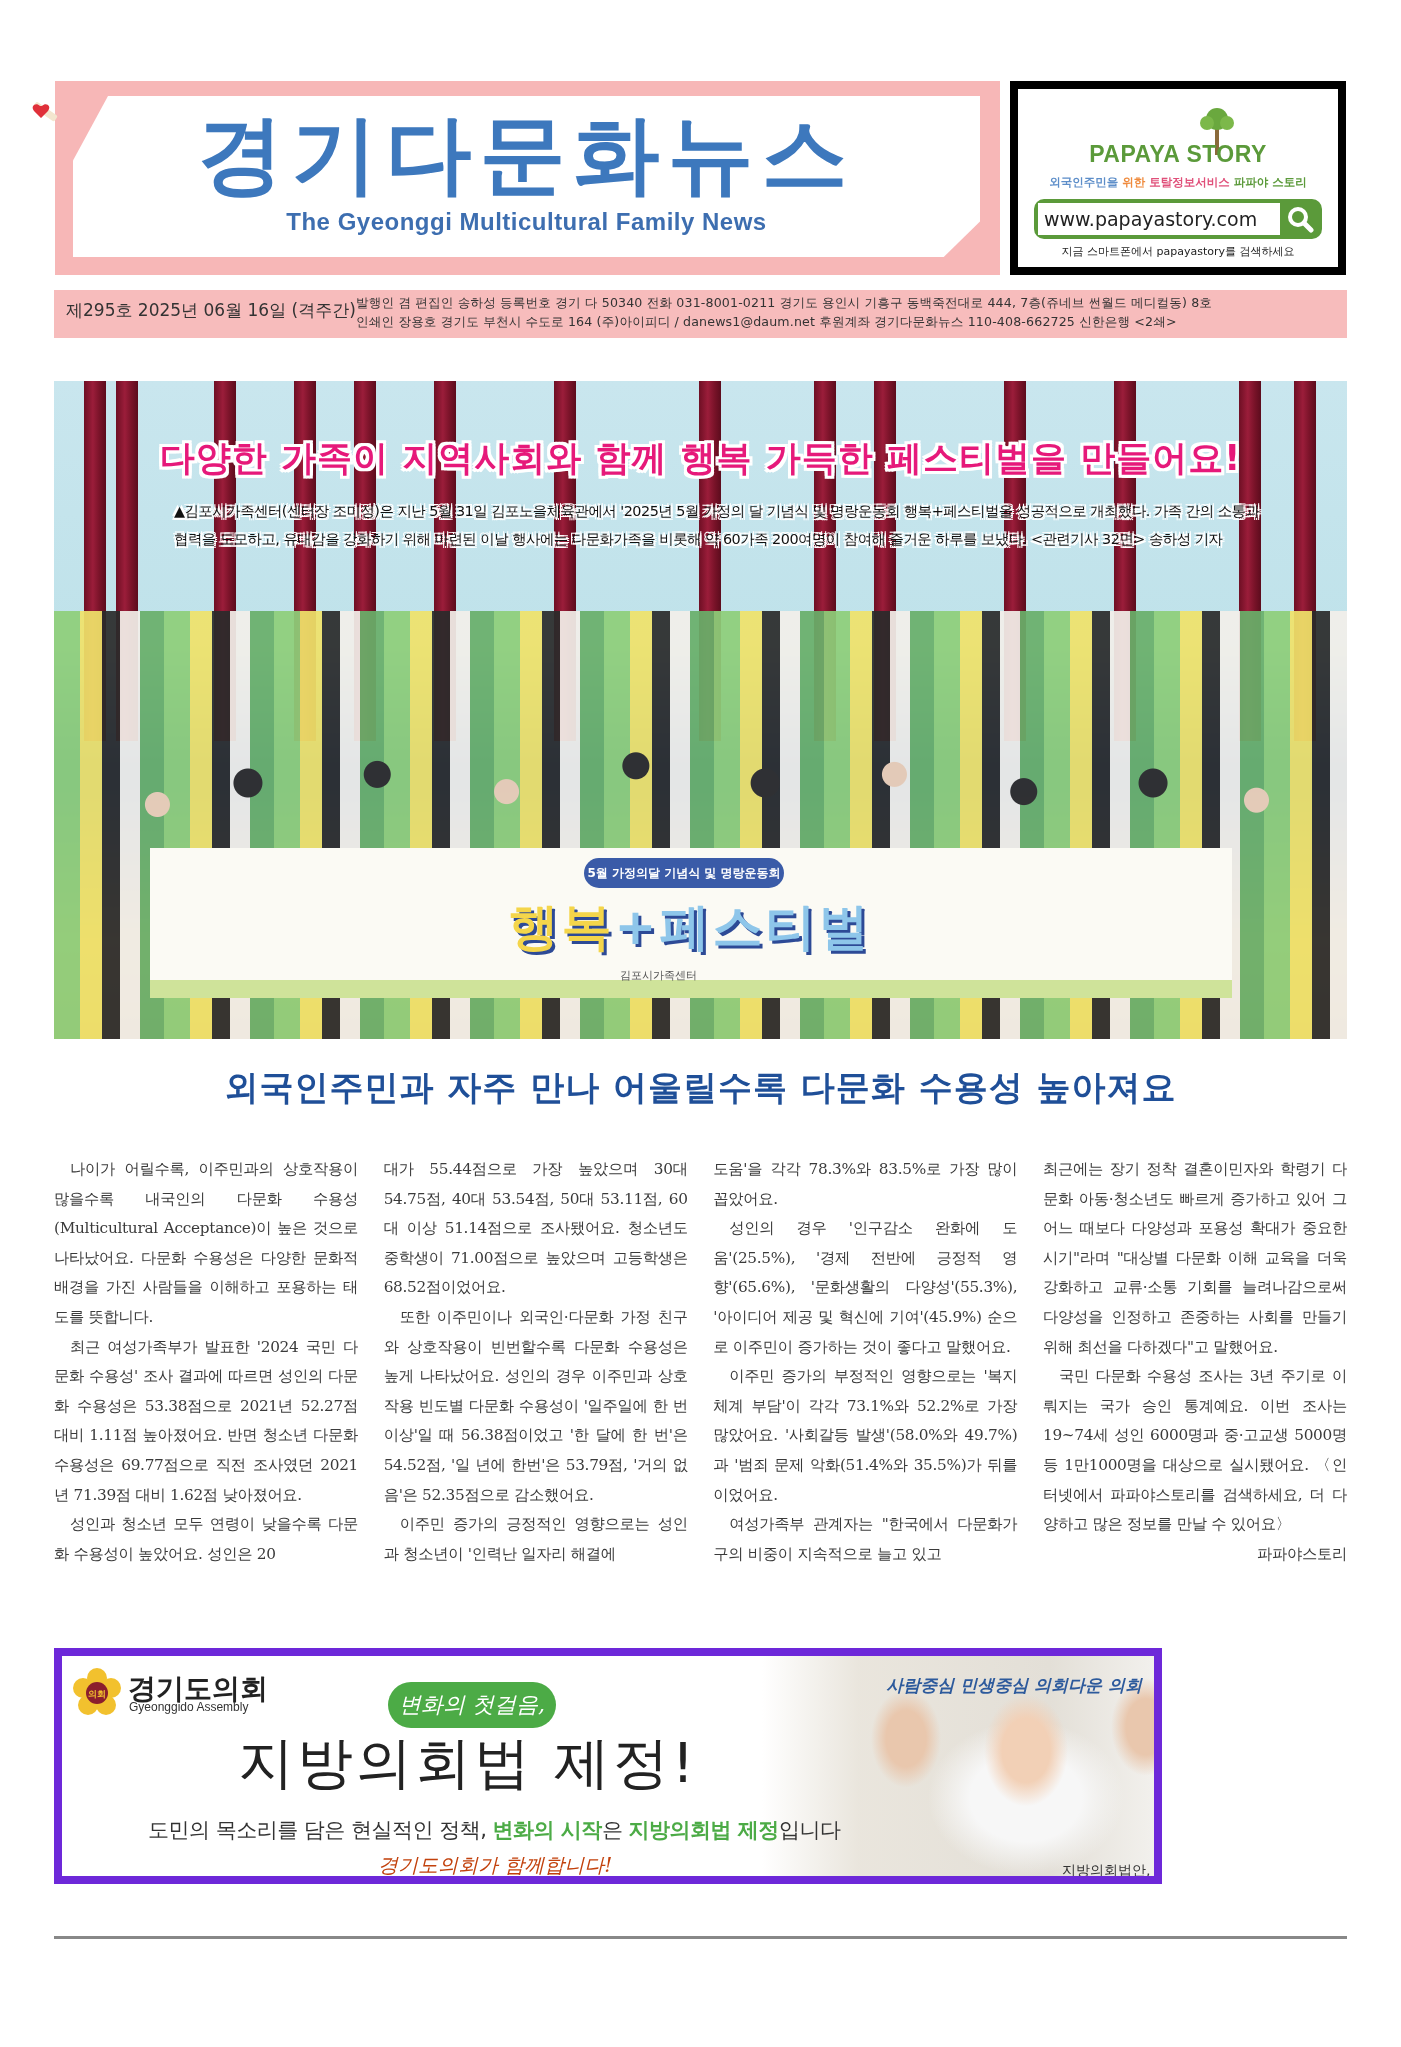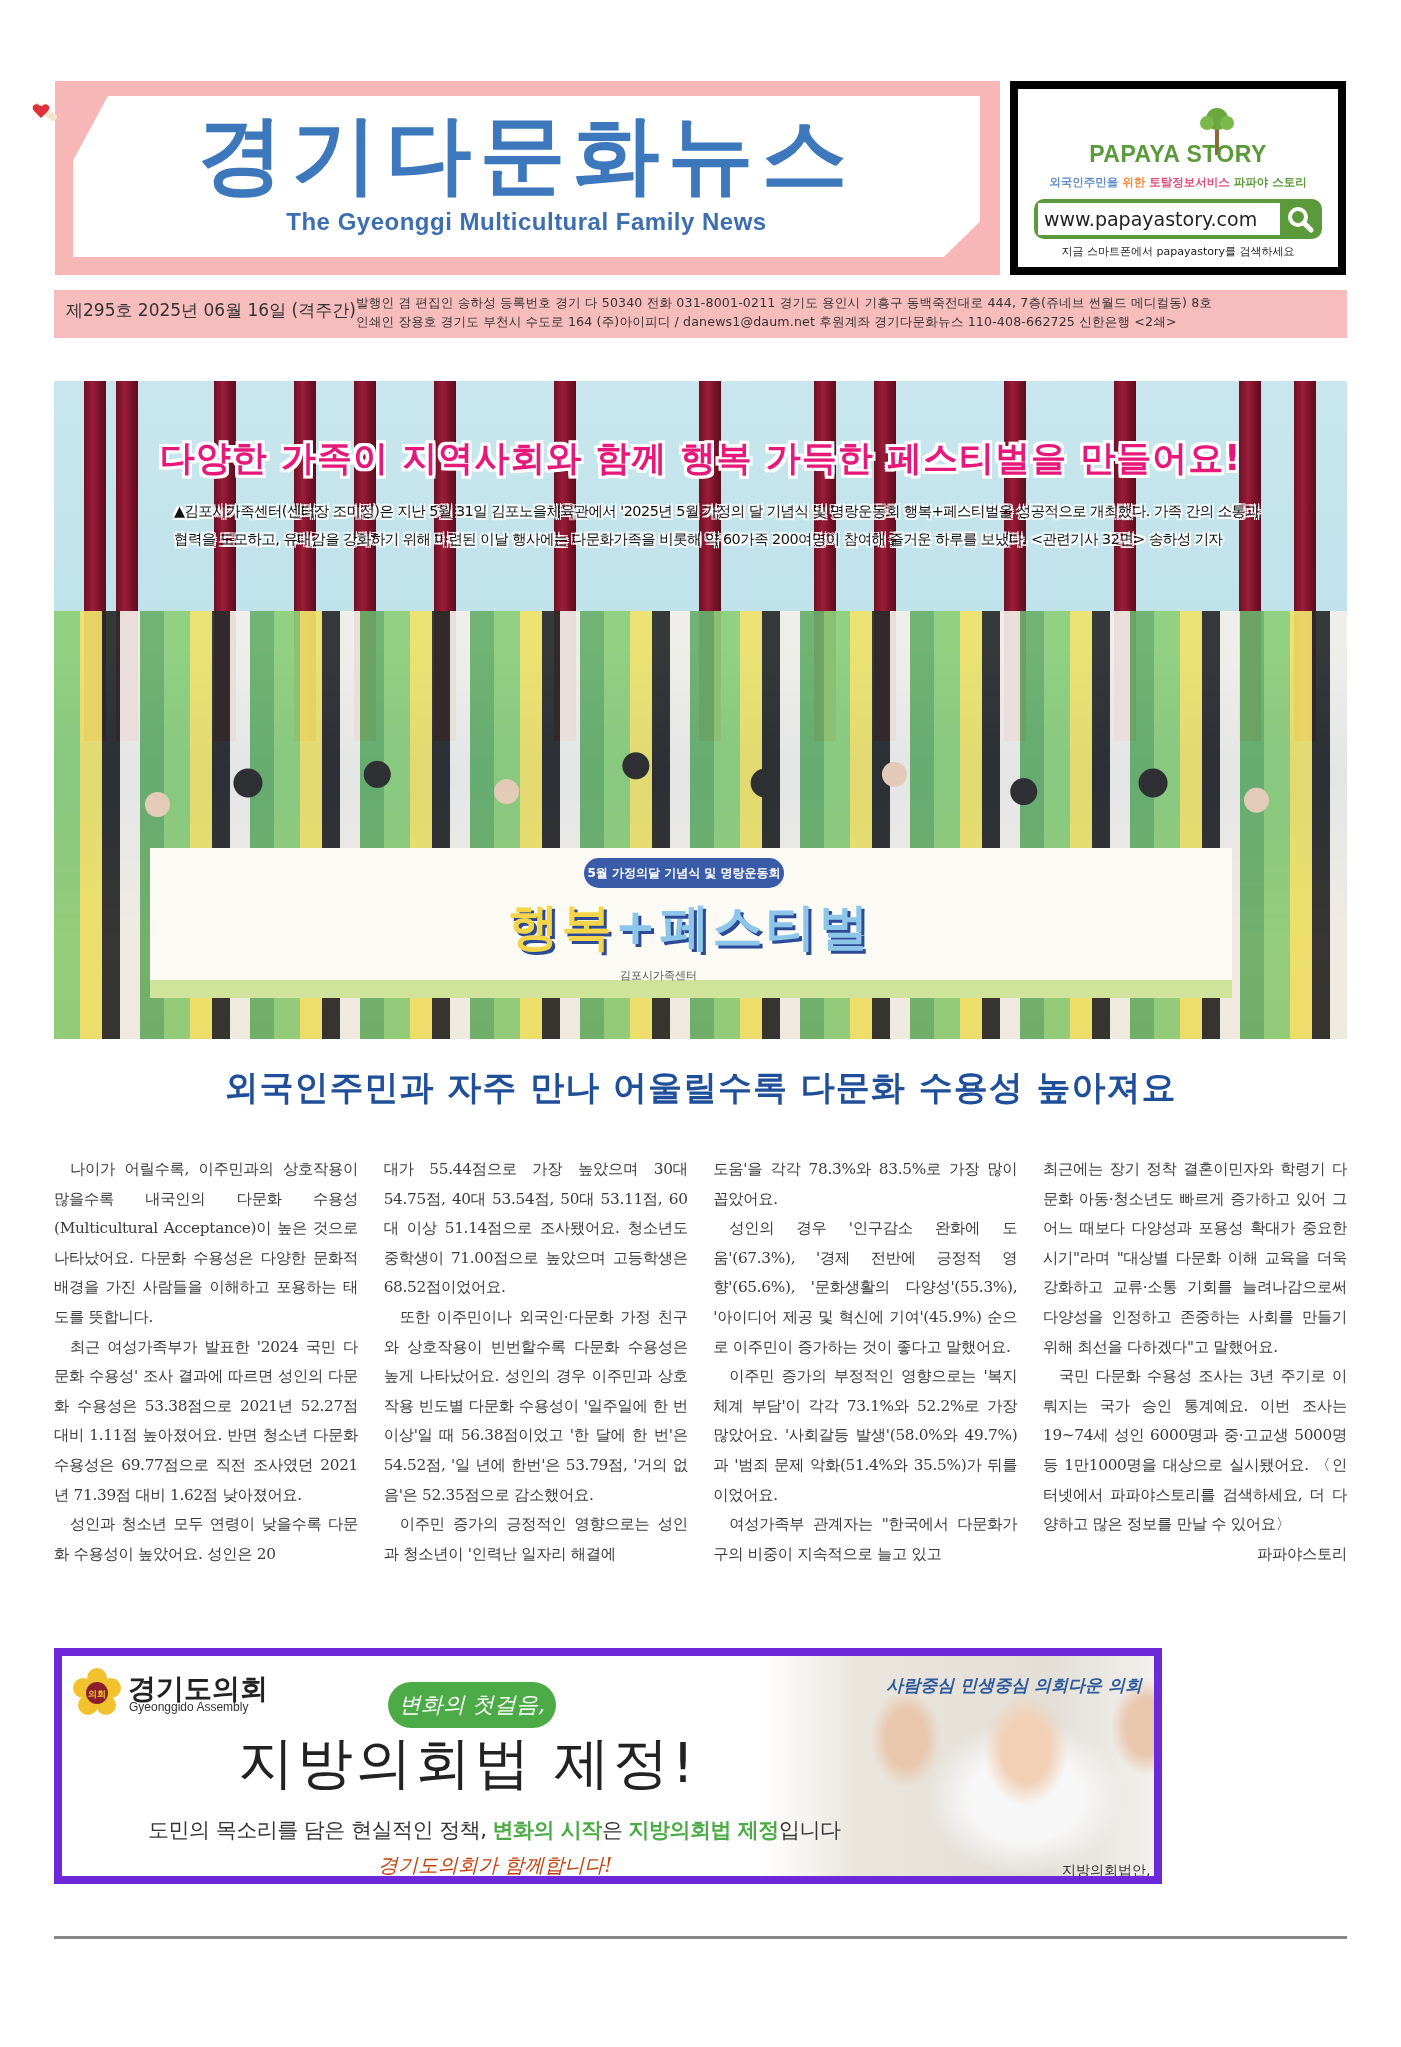--- a/index.html
+++ b/index.html
@@ -263,21 +263,21 @@
     <p>최근 여성가족부가 발표한 '2024 국민 다문화 수용성' 조사 결과에 따르면 성인의 다문화 수용성은 53.38점으로 2021년 52.27점 대비 1.11점 높아졌어요. 반면 청소년 다문화 수용성은 69.77점으로 직전 조사였던 2021년 71.39점 대비 1.62점 낮아졌어요.</p>
     <p>성인과 청소년 모두 연령이 낮을수록 다문화 수용성이 높았어요. 성인은 20</p>
   </div>
   <div class="col">
     <p class="cont">대가 55.44점으로 가장 높았으며 30대 54.75점, 40대 53.54점, 50대 53.11점, 60대 이상 51.14점으로 조사됐어요. 청소년도 중학생이 71.00점으로 높았으며 고등학생은 68.52점이었어요.</p>
     <p>또한 이주민이나 외국인·다문화 가정 친구와 상호작용이 빈번할수록 다문화 수용성은 높게 나타났어요. 성인의 경우 이주민과 상호작용 빈도별 다문화 수용성이 '일주일에 한 번 이상'일 때 56.38점이었고 '한 달에 한 번'은 54.52점, '일 년에 한번'은 53.79점, '거의 없음'은 52.35점으로 감소했어요.</p>
     <p>이주민 증가의 긍정적인 영향으로는 성인과 청소년이 '인력난 일자리 해결에</p>
   </div>
   <div class="col">
     <p class="cont">도움'을 각각 78.3%와 83.5%로 가장 많이 꼽았어요.</p>
-    <p>성인의 경우 '인구감소 완화에 도움'(67.3%), '경제 전반에 긍정적 영향'(65.6%), '문화생활의 다양성'(55.3%), '아이디어 제공 및 혁신에 기여'(45.9%) 순으로 이주민이 증가하는 것이 좋다고 말했어요.</p>
+    <p>성인의 경우 '인구감소 완화에 도움'(25.5%), '경제 전반에 긍정적 영향'(65.6%), '문화생활의 다양성'(55.3%), '아이디어 제공 및 혁신에 기여'(45.9%) 순으로 이주민이 증가하는 것이 좋다고 말했어요.</p>
     <p>이주민 증가의 부정적인 영향으로는 '복지 체계 부담'이 각각 73.1%와 52.2%로 가장 많았어요. '사회갈등 발생'(58.0%와 49.7%)과 '범죄 문제 악화(51.4%와 35.5%)가 뒤를 이었어요.</p>
     <p>여성가족부 관계자는 "한국에서 다문화가구의 비중이 지속적으로 늘고 있고</p>
   </div>
   <div class="col">
     <p class="cont">최근에는 장기 정착 결혼이민자와 학령기 다문화 아동·청소년도 빠르게 증가하고 있어 그 어느 때보다 다양성과 포용성 확대가 중요한 시기"라며 "대상별 다문화 이해 교육을 더욱 강화하고 교류·소통 기회를 늘려나감으로써 다양성을 인정하고 존중하는 사회를 만들기 위해 최선을 다하겠다"고 말했어요.</p>
     <p><span>국민 다문화 수용성 조사는 3년 주기로 이뤄지는 국가 승인 통계예요. 이번 조사는 19~74세 성인 6000명과 중·고교생 5000명 등 1만1000명을 대상으로 실시됐어요. 〈인터넷에서 파파야스토리를 검색하세요, 더 다양하고 많은 정보를 만날 수 있어요〉</span> <span class="signoff">파파야스토리</span></p>
   </div>
 </div>
 
 <div class="council-ad">

